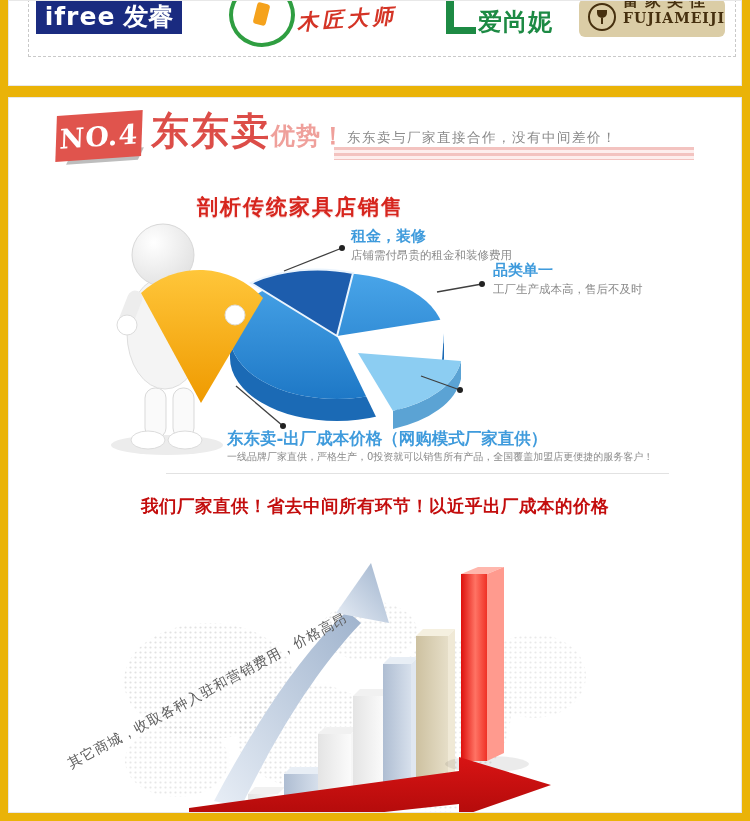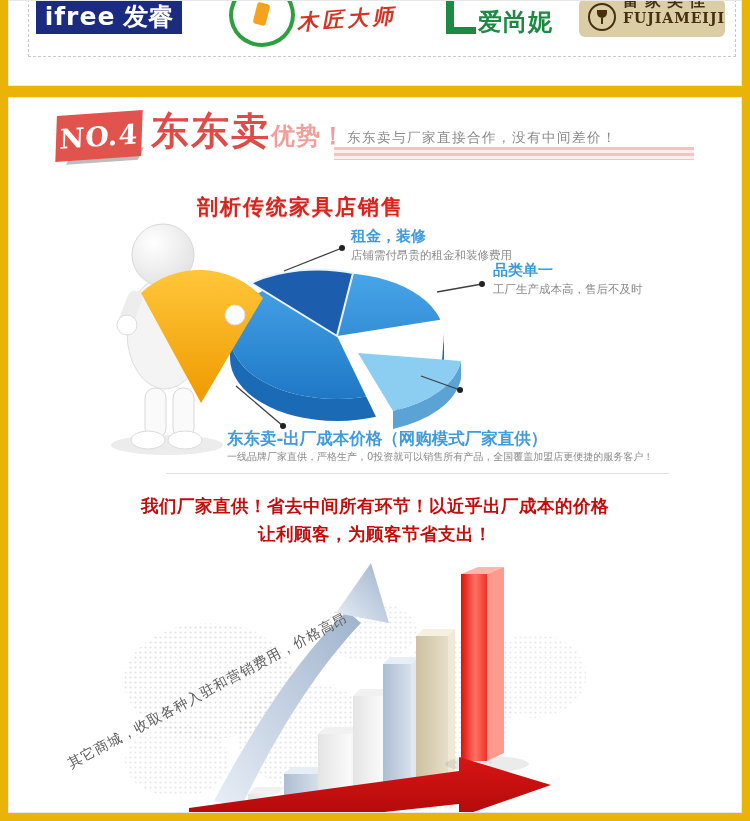--- a/index.html
+++ b/index.html
@@ -183,21 +183,20 @@
     </div>
     <div class="pin factory" style="left:218px;top:332px;">
       <div class="pt">东东卖-出厂成本价格（网购模式厂家直供）</div>
       <div class="pd">一线品牌厂家直供，严格生产，0投资就可以销售所有产品，全国覆盖加盟店更便捷的服务客户！</div>
     </div>
 
     <div class="abs divider"></div>
 
     <div class="abs promo">
       <div>我们厂家直供！省去中间所有环节！以近乎出厂成本的价格</div>
-      <div>让利顾客，为顾客节省支出！</div>
     </div>
 
     <div class="abs growth">
       <svg width="734" height="253" viewBox="0 0 734 253">
         <defs>
           <pattern id="dotp" width="5" height="5" patternUnits="userSpaceOnUse">
             <circle cx="1.5" cy="1.5" r="1.1" fill="#cfcfcf"></circle>
           </pattern>
           <linearGradient id="swG" x1="0" y1="1" x2="1" y2="0">
             <stop offset="0" stop-color="#e8eef6"></stop>

